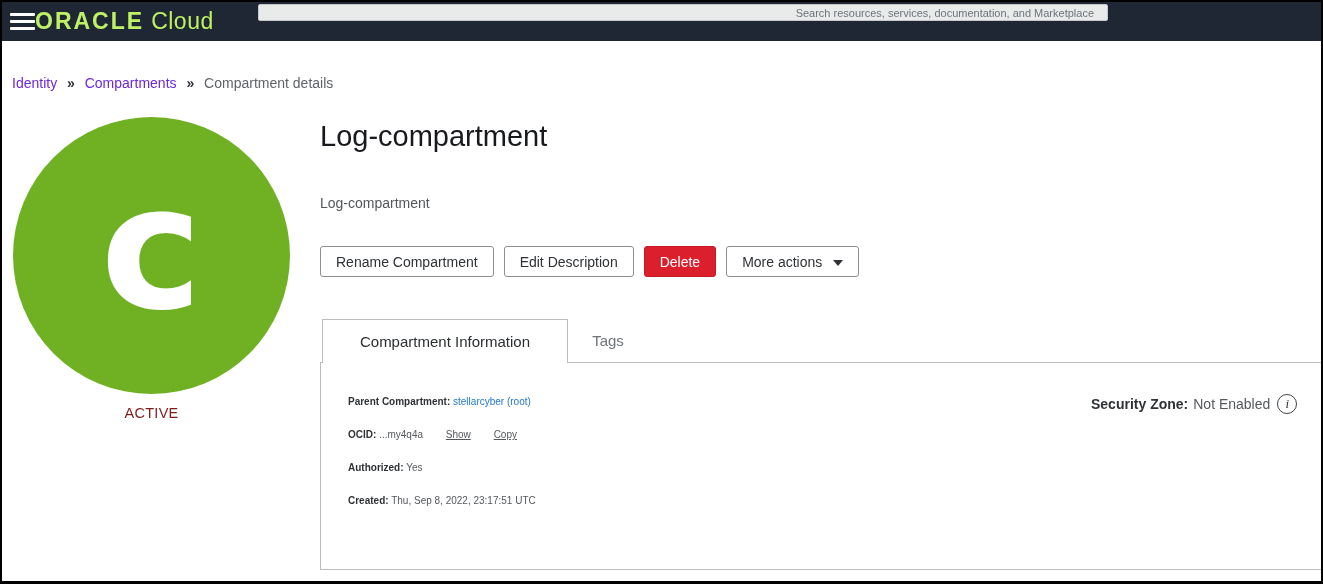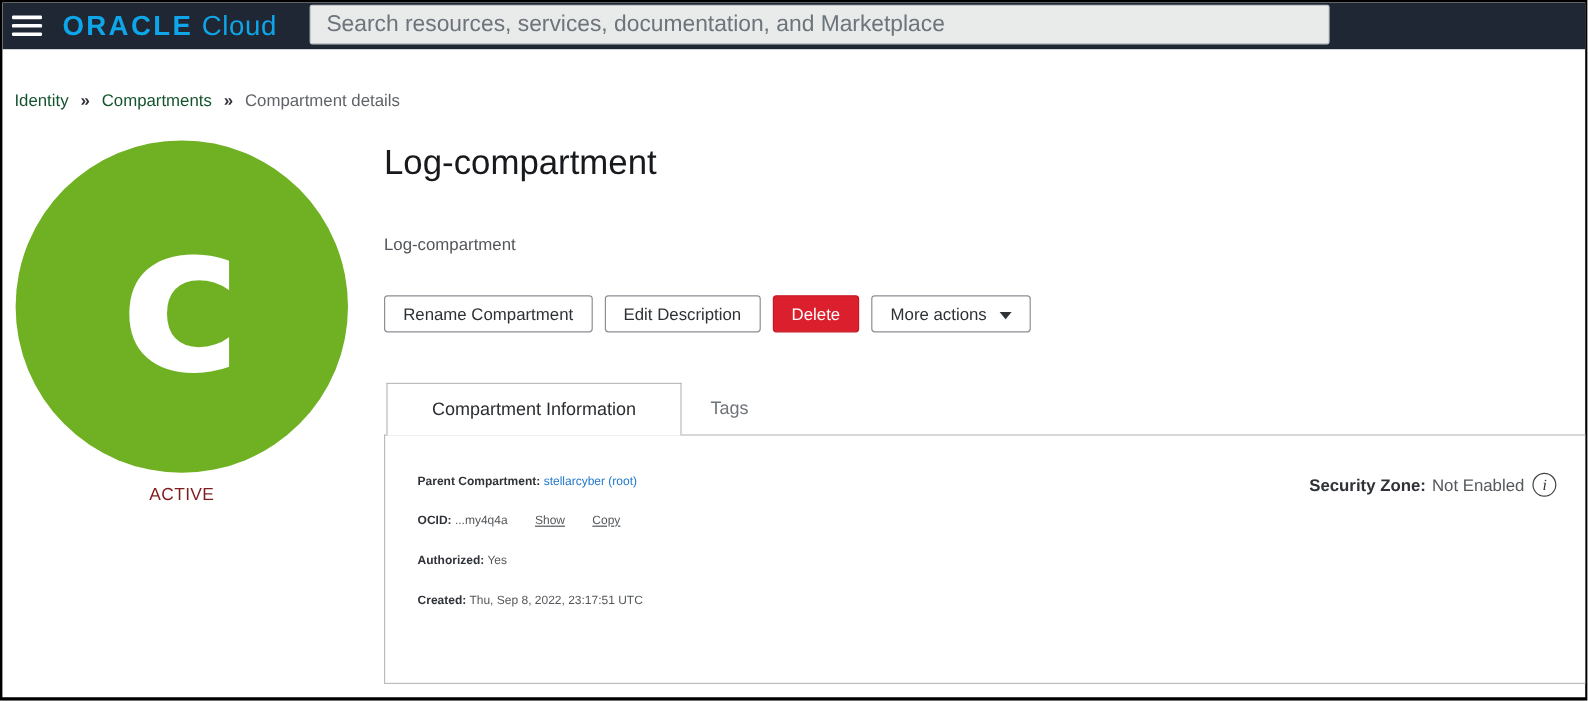--- a/index.html
+++ b/index.html
@@ -20,39 +20,40 @@
 
   
   .topbar {
     position: absolute; top: 0; left: 0; right: 0; height: 39px;
     background: #1e2733;
     display: flex; align-items: center;
   }
   .hamburger { margin-left: 8px; width: 25px; cursor: pointer; }
   .hamburger i { display: block; height: 3px; background: #fff; border-radius: 1px; }
   .hamburger i + i { margin-top: 4px; }
-  .logo { margin-left: 17px; color: #0ea5e9; display: flex; align-items: center; white-space: nowrap; }
+  .logo { color: #bef264; display: flex; align-items: center; white-space: nowrap; }
   .logo .oracle { font-size: 23px; font-weight: 700; letter-spacing: 2px; }
   .logo .cloud  { font-size: 23px; font-weight: 300; margin-left: 7px; letter-spacing: 0.5px; }
   .search {
     position: absolute; left: 256px; top: 2px;
-    width: 850px; height: 33px;
+    width: 850px; height: 17px;
     background: #e9eaea;
     border: 1px solid #c6c8ca;
     border-radius: 2px;
     padding: 0 13px;
-    font-size: 19px; color: #333;
+    font-size: 11px; color: #333;
     font-family: "Liberation Sans", sans-serif;
     outline: none;
+    text-align: right;
   }
   .search::placeholder { color: #6d747b; opacity: 1; }
 
   
   .breadcrumb { position: absolute; top: 73px; left: 10px; font-size: 14px; }
-  .crumb-link { color: #14532d; cursor: pointer; }
+  .crumb-link { color: #6d28d9; cursor: pointer; }
   .crumb-sep  { color: #30343a; font-weight: 700; margin: 0 6px; }
   .crumb-current { color: #5f6368; }
 
   
   .avatar {
     position: absolute; left: 11px; top: 115px;
     width: 277px; height: 277px; border-radius: 50%;
     background: #6fb122;
     display: flex; align-items: center; justify-content: center;
   }

